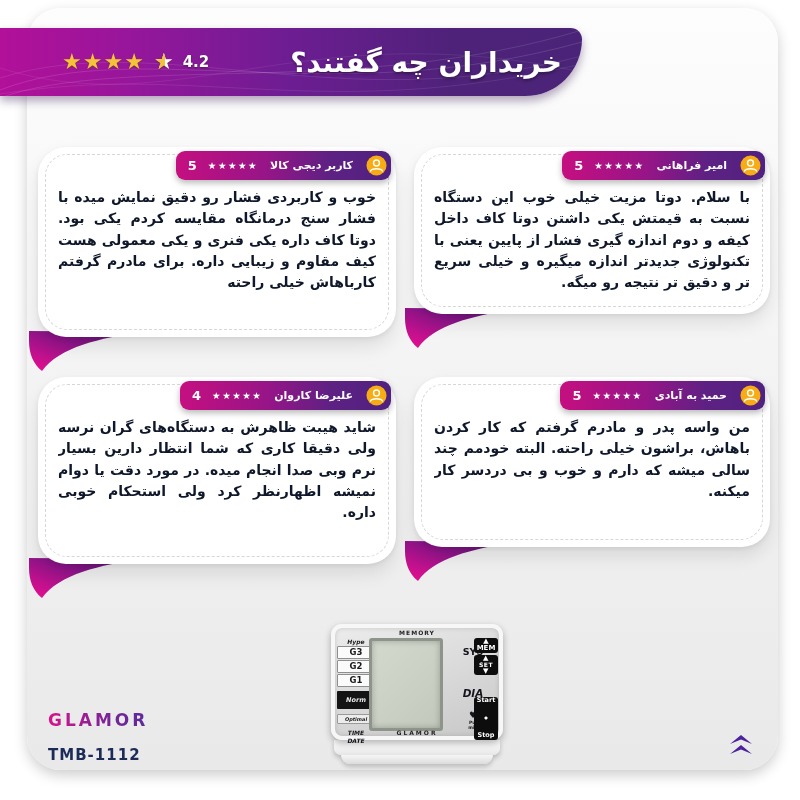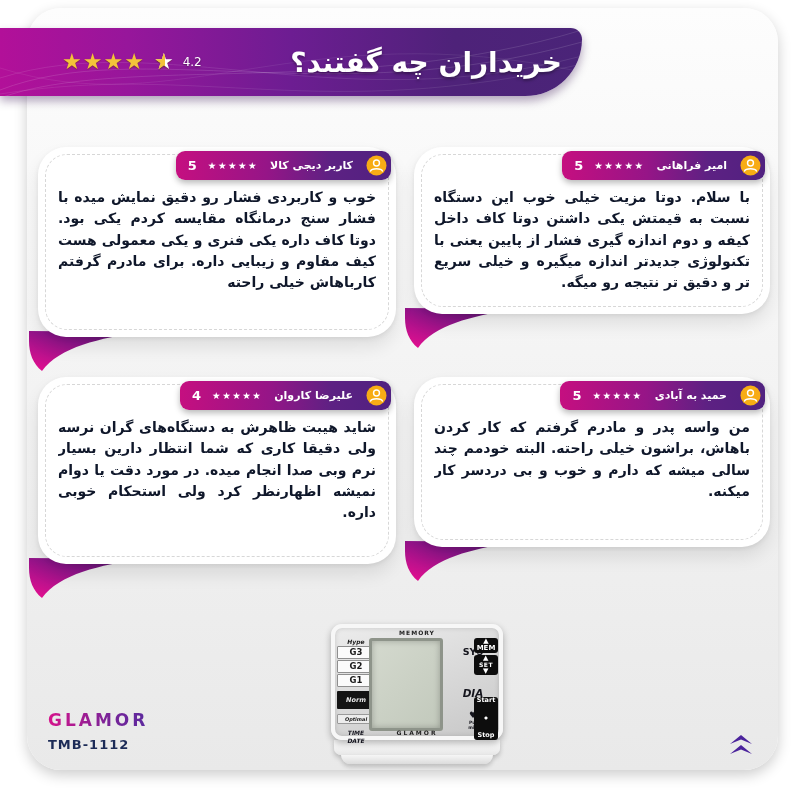--- a/index.html
+++ b/index.html
@@ -19,21 +19,21 @@
   .band-title{position:absolute;right:20px;top:50%;transform:translateY(-50%);
     direction:rtl;color:#ffffff;font-weight:bold;font-size:28px;letter-spacing:0;
     text-shadow:0 2px 3px rgba(0,0,0,.35);white-space:nowrap;}
   .rating{position:absolute;left:62px;top:50%;transform:translateY(-50%);
     display:flex;align-items:center;gap:9px;}
   .stars-full{color:#f3c33a;font-size:22px;letter-spacing:1px;line-height:1;
     text-shadow:0 1px 1px rgba(100,60,0,.55);}
   .star-partial{position:relative;display:inline-block;font-size:22px;line-height:1;color:#ffffff;
     text-shadow:0 1px 1px rgba(100,60,0,.45);}
   .star-partial .fill{position:absolute;left:0;top:0;width:58%;overflow:hidden;color:#f3c33a;}
-  .rating-num{color:#ffffff;font-weight:normal;font-size:12px;text-shadow:0 1px 2px rgba(0,0,0,.4);}
+  .rating-num{color:#ffffff;font-weight:bold;font-size:15px;text-shadow:0 1px 2px rgba(0,0,0,.4);}
 
   
   .card{position:absolute;background:#ffffff;border-radius:28px;z-index:2;
     box-shadow:0 10px 18px rgba(0,0,0,.09),0 2px 5px rgba(0,0,0,.07);}
   .card .dashed{position:absolute;inset:7px;border:1.5px dashed #d7d7d7;border-radius:22px;pointer-events:none;}
   .badge{position:absolute;top:4px;right:5px;height:29px;min-width:178px;border-radius:9px;
     background:linear-gradient(90deg,#c50f80 0%,#961587 42%,#5d2183 72%,#502180 100%);
     box-shadow:0 3px 6px rgba(0,0,0,.28);
     display:flex;align-items:center;justify-content:space-between;direction:ltr;
     padding:0 4px 0 12px;box-sizing:border-box;gap:6px;}
@@ -45,21 +45,21 @@
     direction:rtl;text-align:justify;text-align-last:right;
     color:#0f172a;font-weight:bold;font-size:14px;line-height:1.52;}
 
   .wedge{position:absolute;width:112px;height:40px;z-index:1;}
 
   
   .brand{position:absolute;left:48px;top:710px;}
   .brand-name{font-size:17px;font-weight:bold;letter-spacing:3px;
     background:linear-gradient(90deg,#d6138b 0%,#7a2398 60%,#5b2a9e 100%);
     -webkit-background-clip:text;background-clip:text;-webkit-text-fill-color:transparent;color:#9c1b93;}
-  .brand-model{margin-top:7px;font-size:13px;font-weight:bold;letter-spacing:1px;color:#1c2b57;}
+  .brand-model{margin-top:16px;font-size:15px;font-weight:bold;letter-spacing:1px;color:#1c2b57;}
 
   .to-top{position:absolute;left:726px;top:732px;width:30px;height:26px;cursor:pointer;}
 
   
   .device{position:absolute;left:331px;top:624px;width:172px;z-index:2;}
   .dev-panel{position:relative;height:116px;box-sizing:border-box;
     background:linear-gradient(160deg,#ececec 0%,#d8d8d8 55%,#c8c8c8 100%);
     border:4px solid #f7f7f7;border-radius:11px;
     box-shadow:0 3px 7px rgba(0,0,0,.3),inset 0 0 5px rgba(0,0,0,.15);}
   .dev-memory{position:absolute;top:1px;left:0;width:100%;text-align:center;

